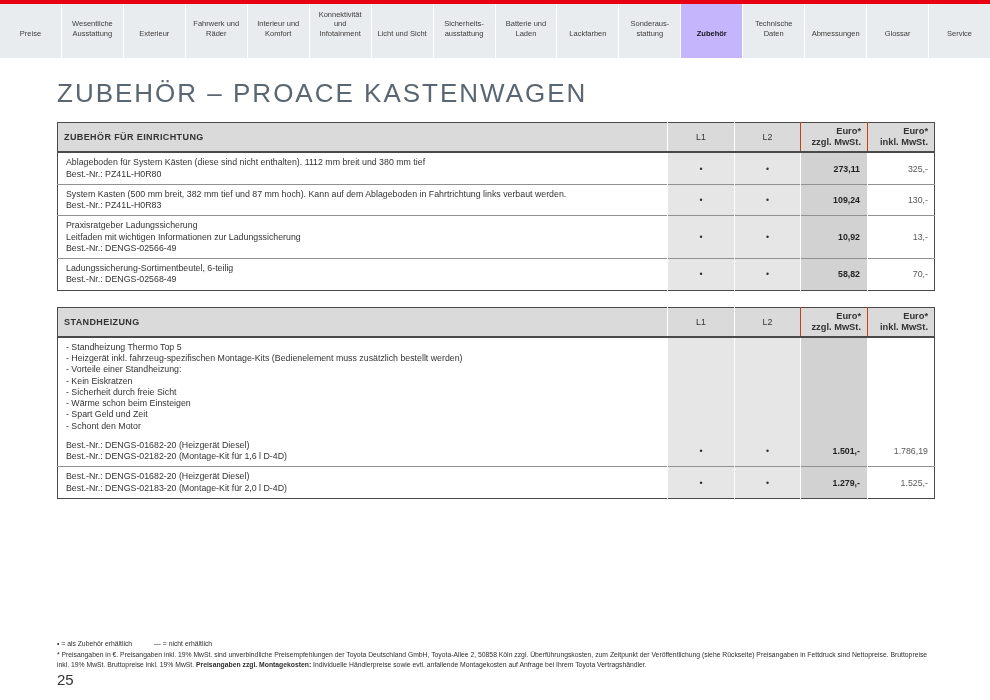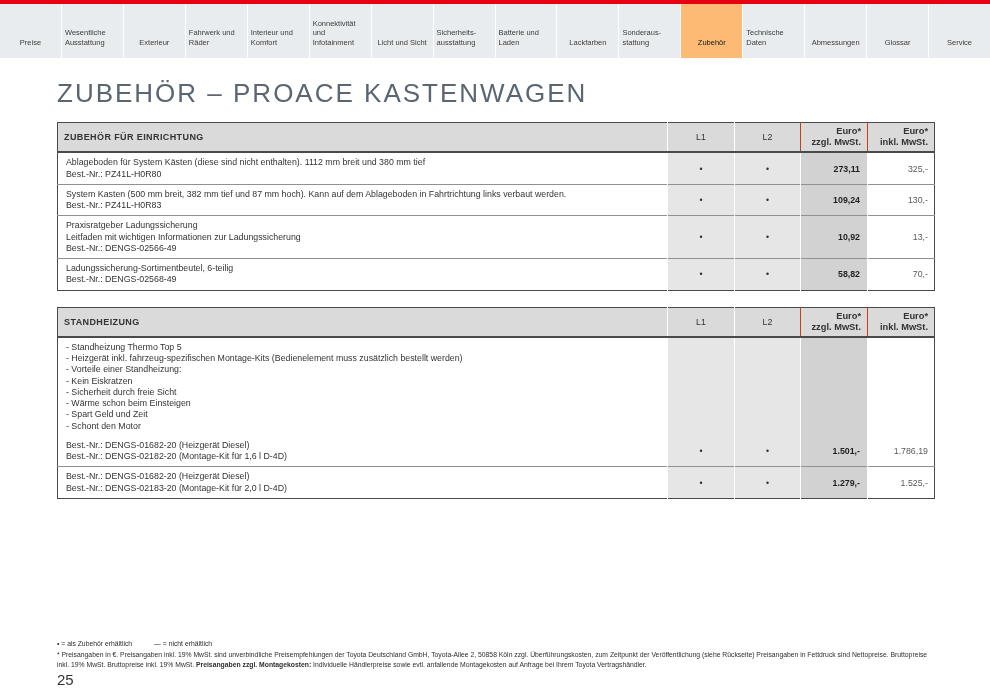--- a/index.html
+++ b/index.html
@@ -20,29 +20,29 @@
     background: #ffffff;
   }
   .tab {
     flex: 1 1 0;
     margin-right: 1px;
     background: #e9ecee;
     height: 54px;
     display: flex;
     align-items: flex-end;
     justify-content: center;
-    padding: 3px 3px 11px 3px;
+    padding: 3px 3px 20px 3px;
     font-size: 7.5px;
     line-height: 1.25;
     color: #3c3c3c;
-    text-align: left;
+    text-align: center;
     cursor: pointer;
   }
   .tab:last-child { margin-right: 0; }
-  .tab.active { background: #fdba74; color: #161616; }
+  .tab.active { background: #c4b5fd; color: #161616; font-weight: bold; }
 
   
   .page-title {
     margin: 22px 57px 0 57px;
     font-size: 26px;
     font-weight: 400;
     letter-spacing: 2px;
     color: #5a6671;
     line-height: 1;
   }

